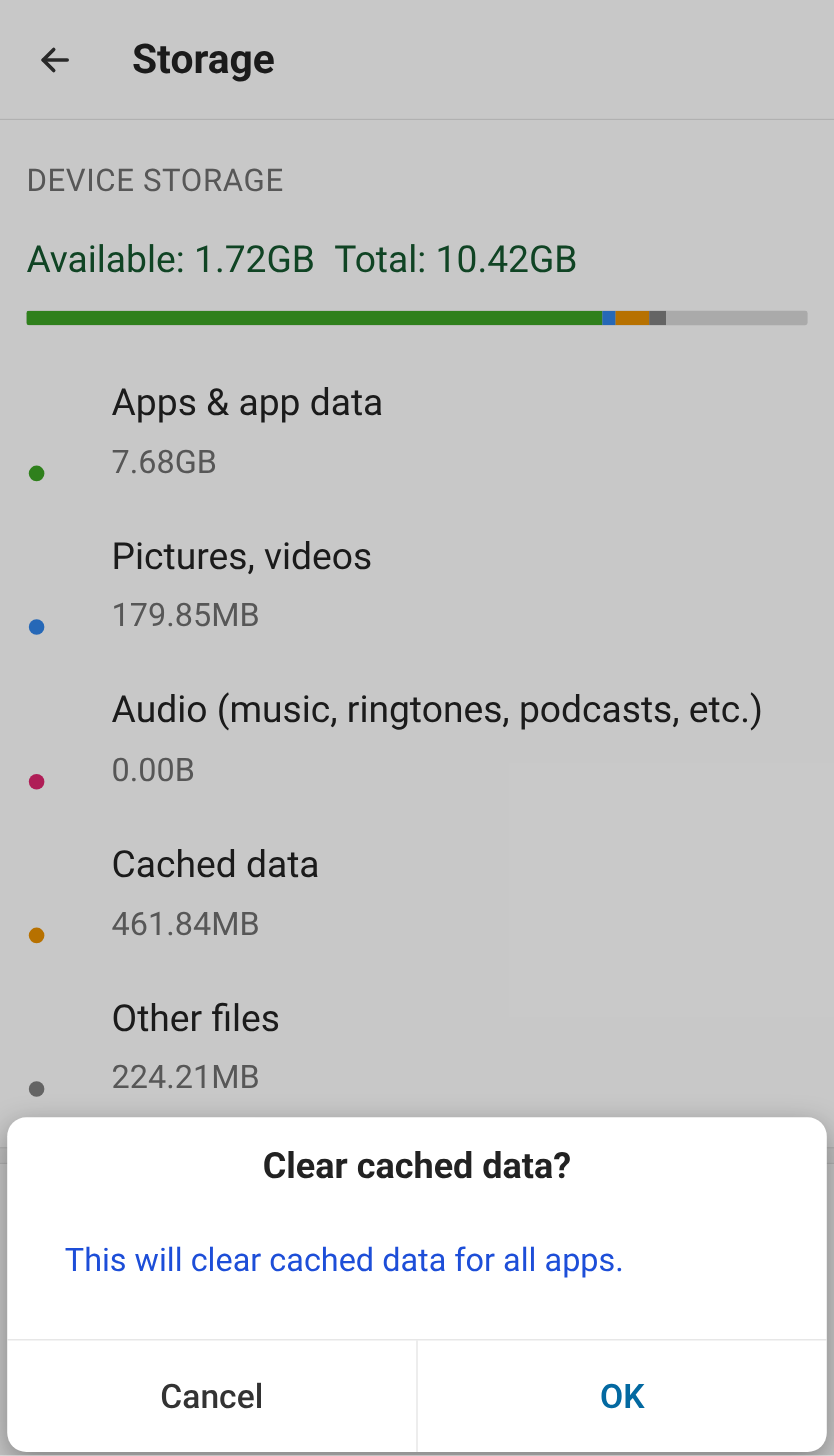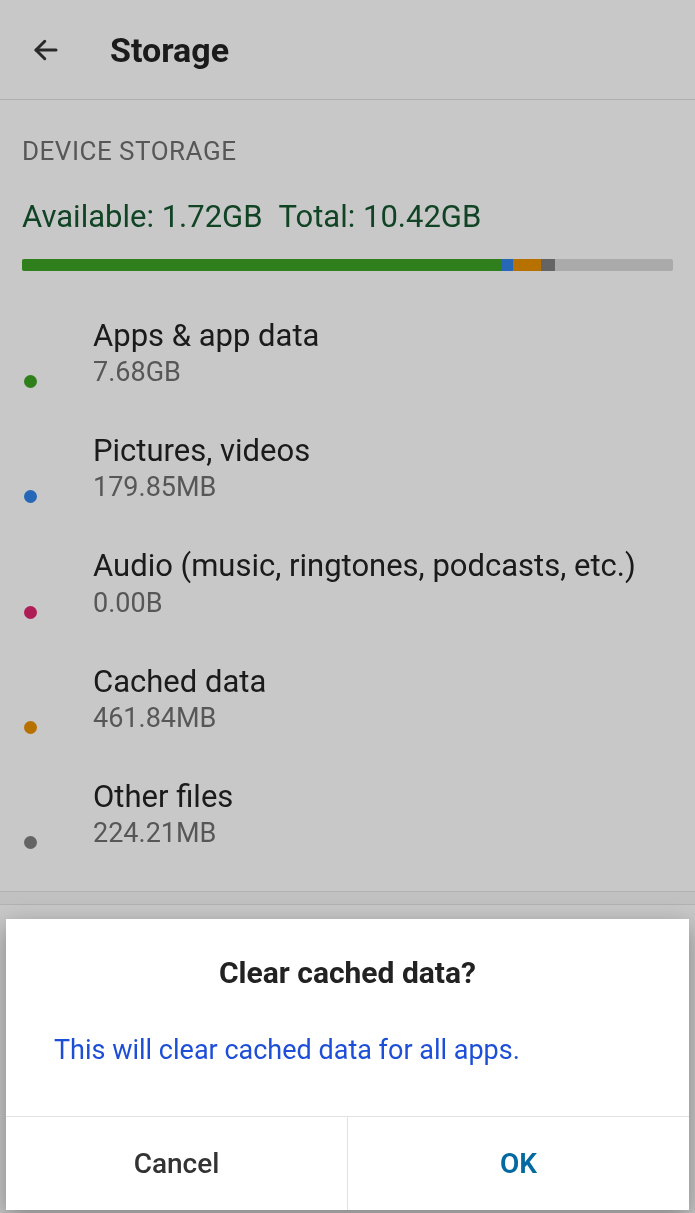--- a/index.html
+++ b/index.html
@@ -12,24 +12,24 @@
     .title{font-size:34px;font-weight:700;color:#222}
     .section-header{padding:36px 22px 18px;font-size:26px;color:#6b6b6b;letter-spacing:.5px}
     .summary{padding:14px 22px 6px;display:flex;gap:16px;font-size:31px;color:#14532d;font-weight:400}
     .bar{margin:18px 22px 10px;height:12px;background:#d0d0d0;border-radius:2px;overflow:hidden;display:flex}
     .seg{height:100%}
     .list{padding:14px 0 20px}
     .item{display:flex;align-items:flex-end;padding:22px 22px}
     .dot{width:13px;height:13px;border-radius:50%;margin-top:14px;margin-left:2px;margin-right:56px;flex:0 0 13px}
     .item-text{display:flex;flex-direction:column}
     .item-label{font-size:31px;color:#222;font-weight:400;line-height:1.2}
-    .item-size{font-size:27px;color:#6b6b6b;margin-top:2px}
+    .item-size{font-size:27px;color:#6b6b6b;margin-top:15px}
     .section-divider{height:14px;background:#ececec;border-top:1px solid #d9d9d9;border-bottom:1px solid #d9d9d9}
     .next-header{padding:26px 22px 0;font-size:26px;color:#6b6b6b;letter-spacing:.5px}
-    .dialog{position:absolute;left:6px;right:6px;bottom:3px;background:#fff;border-radius:0;box-shadow:0 8px 24px rgba(0,0,0,.35);z-index:20;padding-top:36px}
+    .dialog{position:absolute;left:6px;right:6px;bottom:3px;background:#fff;border-radius:16px;box-shadow:0 8px 24px rgba(0,0,0,.35);z-index:20;padding-top:24px}
     .dlg-title{font-size:30px;font-weight:700;text-align:center;color:#222;padding:0 24px}
     .dlg-msg{font-size:27px;color:#1d4ed8;padding:44px 48px 50px}
     .dlg-buttons{display:flex;border-top:1px solid #e2e2e2}
     .dlg-btn{flex:1;text-align:center;padding:30px 0;font-size:28px;font-weight:500}
     .dlg-btn.cancel{color:#333;border-right:1px solid #e2e2e2}
     .dlg-btn.ok{color:#0369a1;font-weight:600}
   </style>
 </head>
 <body>
 

